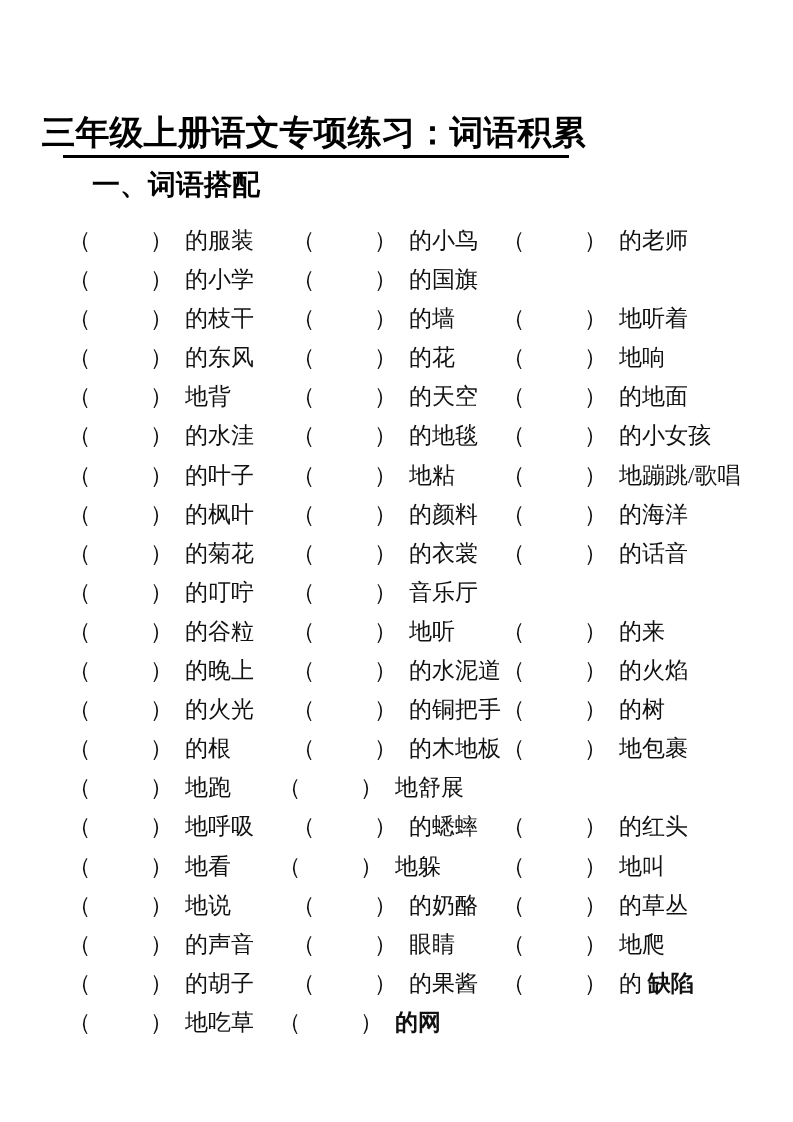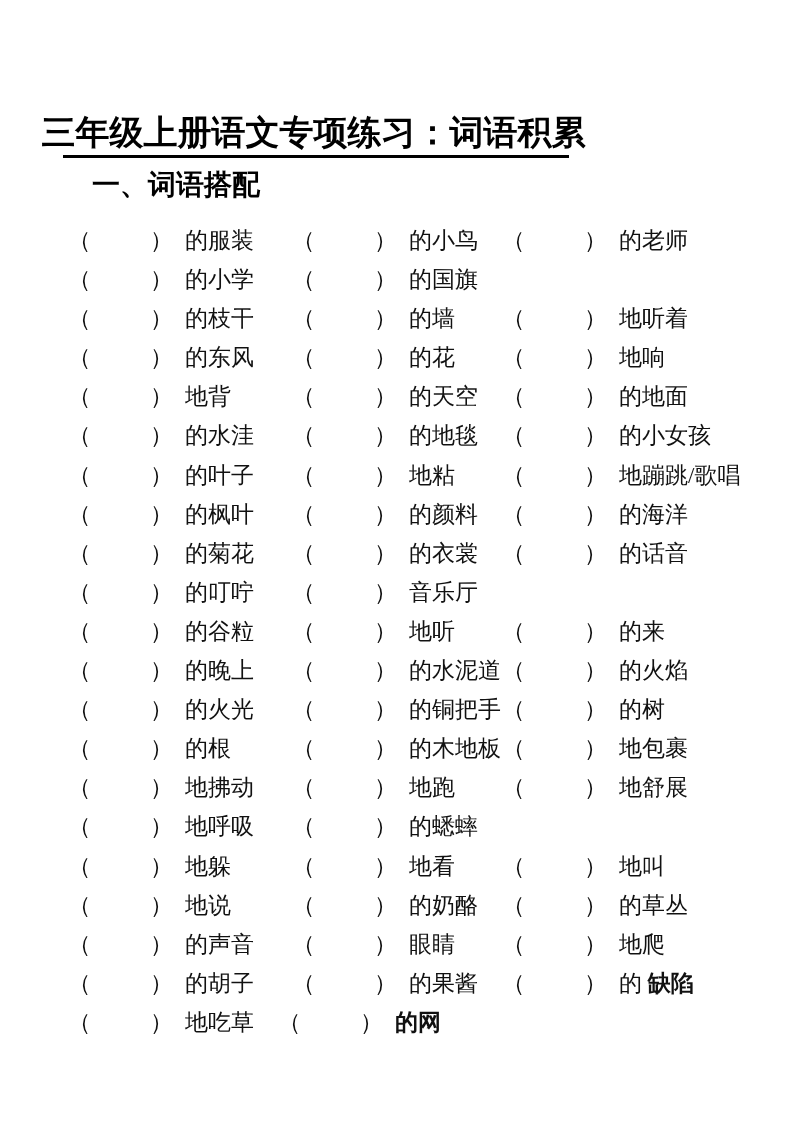--- a/index.html
+++ b/index.html
@@ -230,45 +230,45 @@
       <span class="paren">（</span><span class="answer-blank"></span><span class="paren">）</span><span class="phrase"><span>的根</span><span class="bold-part"></span></span>
     </div>
     <div class="ws-cell c1">
       <span class="paren">（</span><span class="answer-blank"></span><span class="paren">）</span><span class="phrase"><span>的木地板</span><span class="bold-part"></span></span>
     </div>
     <div class="ws-cell c2">
       <span class="paren">（</span><span class="answer-blank"></span><span class="paren">）</span><span class="phrase"><span>地包裹</span><span class="bold-part"></span></span>
     </div>
   </div>
       <div class="ws-row">
-    <div class="ws-cell c0">
-      <span class="paren">（</span><span class="answer-blank"></span><span class="paren">）</span><span class="phrase"><span>地拂动</span><span class="bold-part"></span></span>
-    </div>
     <div class="ws-cell c1">
       <span class="paren">（</span><span class="answer-blank"></span><span class="paren">）</span><span class="phrase"><span>地跑</span><span class="bold-part"></span></span>
     </div>
     <div class="ws-cell c2">
       <span class="paren">（</span><span class="answer-blank"></span><span class="paren">）</span><span class="phrase"><span>地舒展</span><span class="bold-part"></span></span>
     </div>
   </div>
       <div class="ws-row">
     <div class="ws-cell c0">
       <span class="paren">（</span><span class="answer-blank"></span><span class="paren">）</span><span class="phrase"><span>地呼吸</span><span class="bold-part"></span></span>
     </div>
     <div class="ws-cell c1">
       <span class="paren">（</span><span class="answer-blank"></span><span class="paren">）</span><span class="phrase"><span>的蟋蟀</span><span class="bold-part"></span></span>
     </div>
-  </div>
-      <div class="ws-row">
+    <div class="ws-cell c2">
+      <span class="paren">（</span><span class="answer-blank"></span><span class="paren">）</span><span class="phrase"><span>的红头</span><span class="bold-part"></span></span>
+    </div>
+  </div>
+      <div class="ws-row">
+    <div class="ws-cell c1">
+      <span class="paren">（</span><span class="answer-blank"></span><span class="paren">）</span><span class="phrase"><span>地看</span><span class="bold-part"></span></span>
+    </div>
     <div class="ws-cell c0">
       <span class="paren">（</span><span class="answer-blank"></span><span class="paren">）</span><span class="phrase"><span>地躲</span><span class="bold-part"></span></span>
     </div>
-    <div class="ws-cell c1">
-      <span class="paren">（</span><span class="answer-blank"></span><span class="paren">）</span><span class="phrase"><span>地看</span><span class="bold-part"></span></span>
-    </div>
     <div class="ws-cell c2">
       <span class="paren">（</span><span class="answer-blank"></span><span class="paren">）</span><span class="phrase"><span>地叫</span><span class="bold-part"></span></span>
     </div>
   </div>
       <div class="ws-row">
     <div class="ws-cell c0">
       <span class="paren">（</span><span class="answer-blank"></span><span class="paren">）</span><span class="phrase"><span>地说</span><span class="bold-part"></span></span>
     </div>
     <div class="ws-cell c1">
       <span class="paren">（</span><span class="answer-blank"></span><span class="paren">）</span><span class="phrase"><span>的奶酪</span><span class="bold-part"></span></span>

